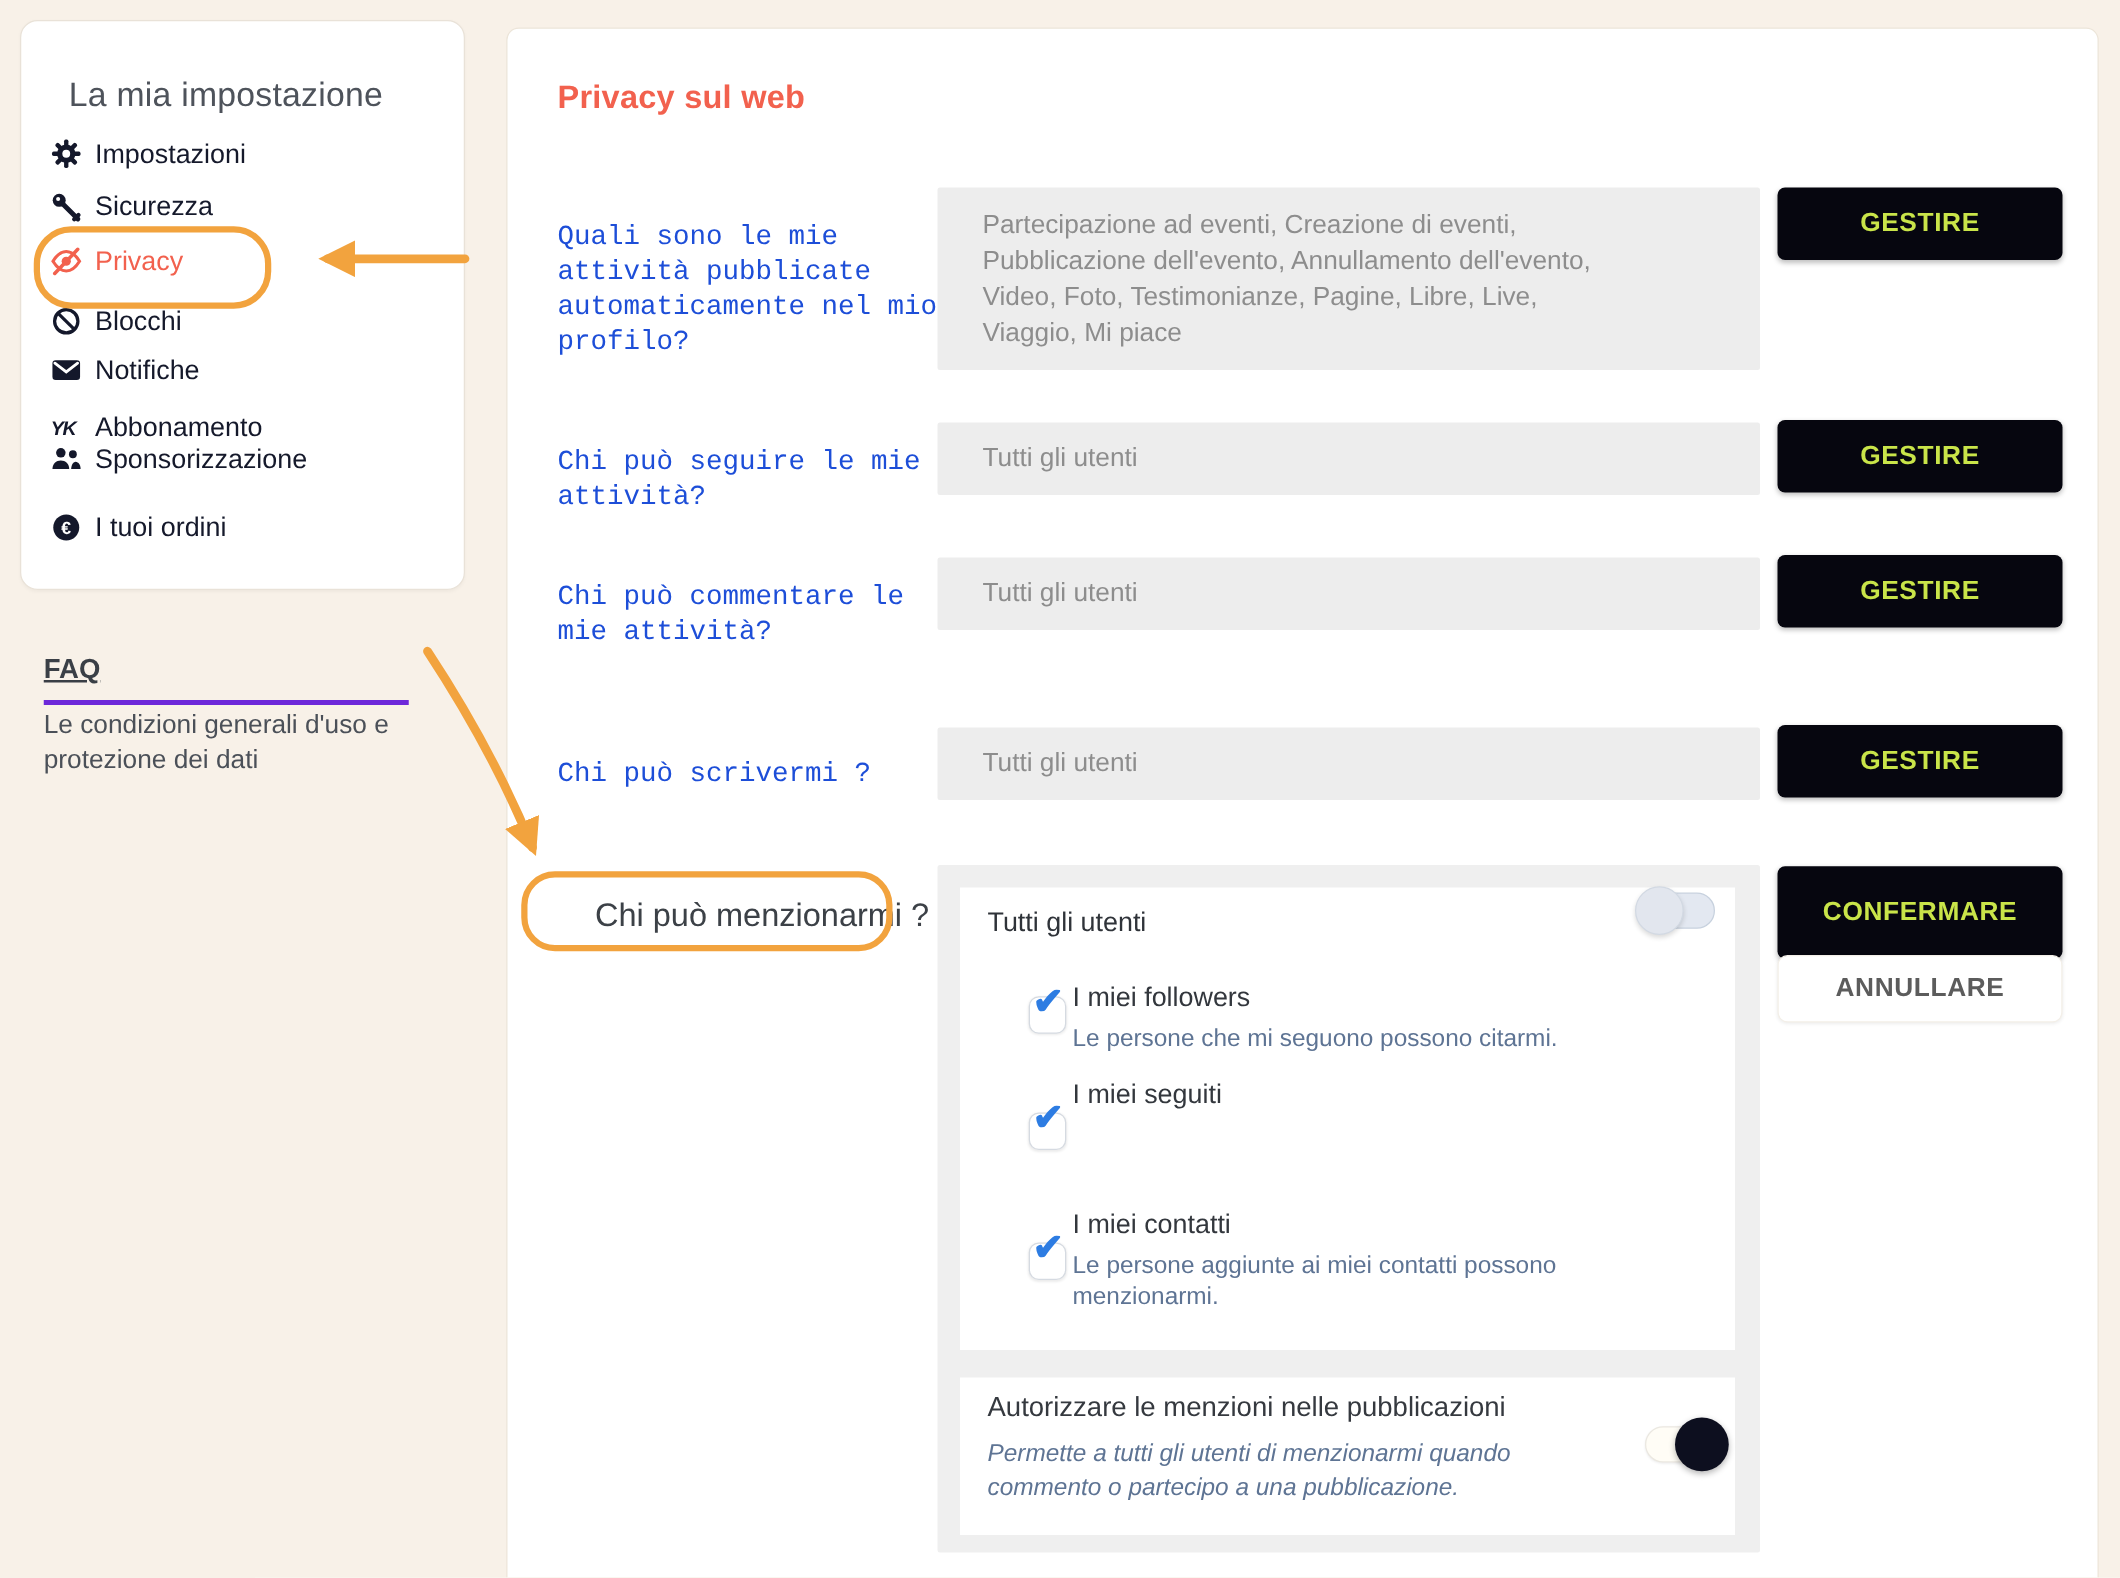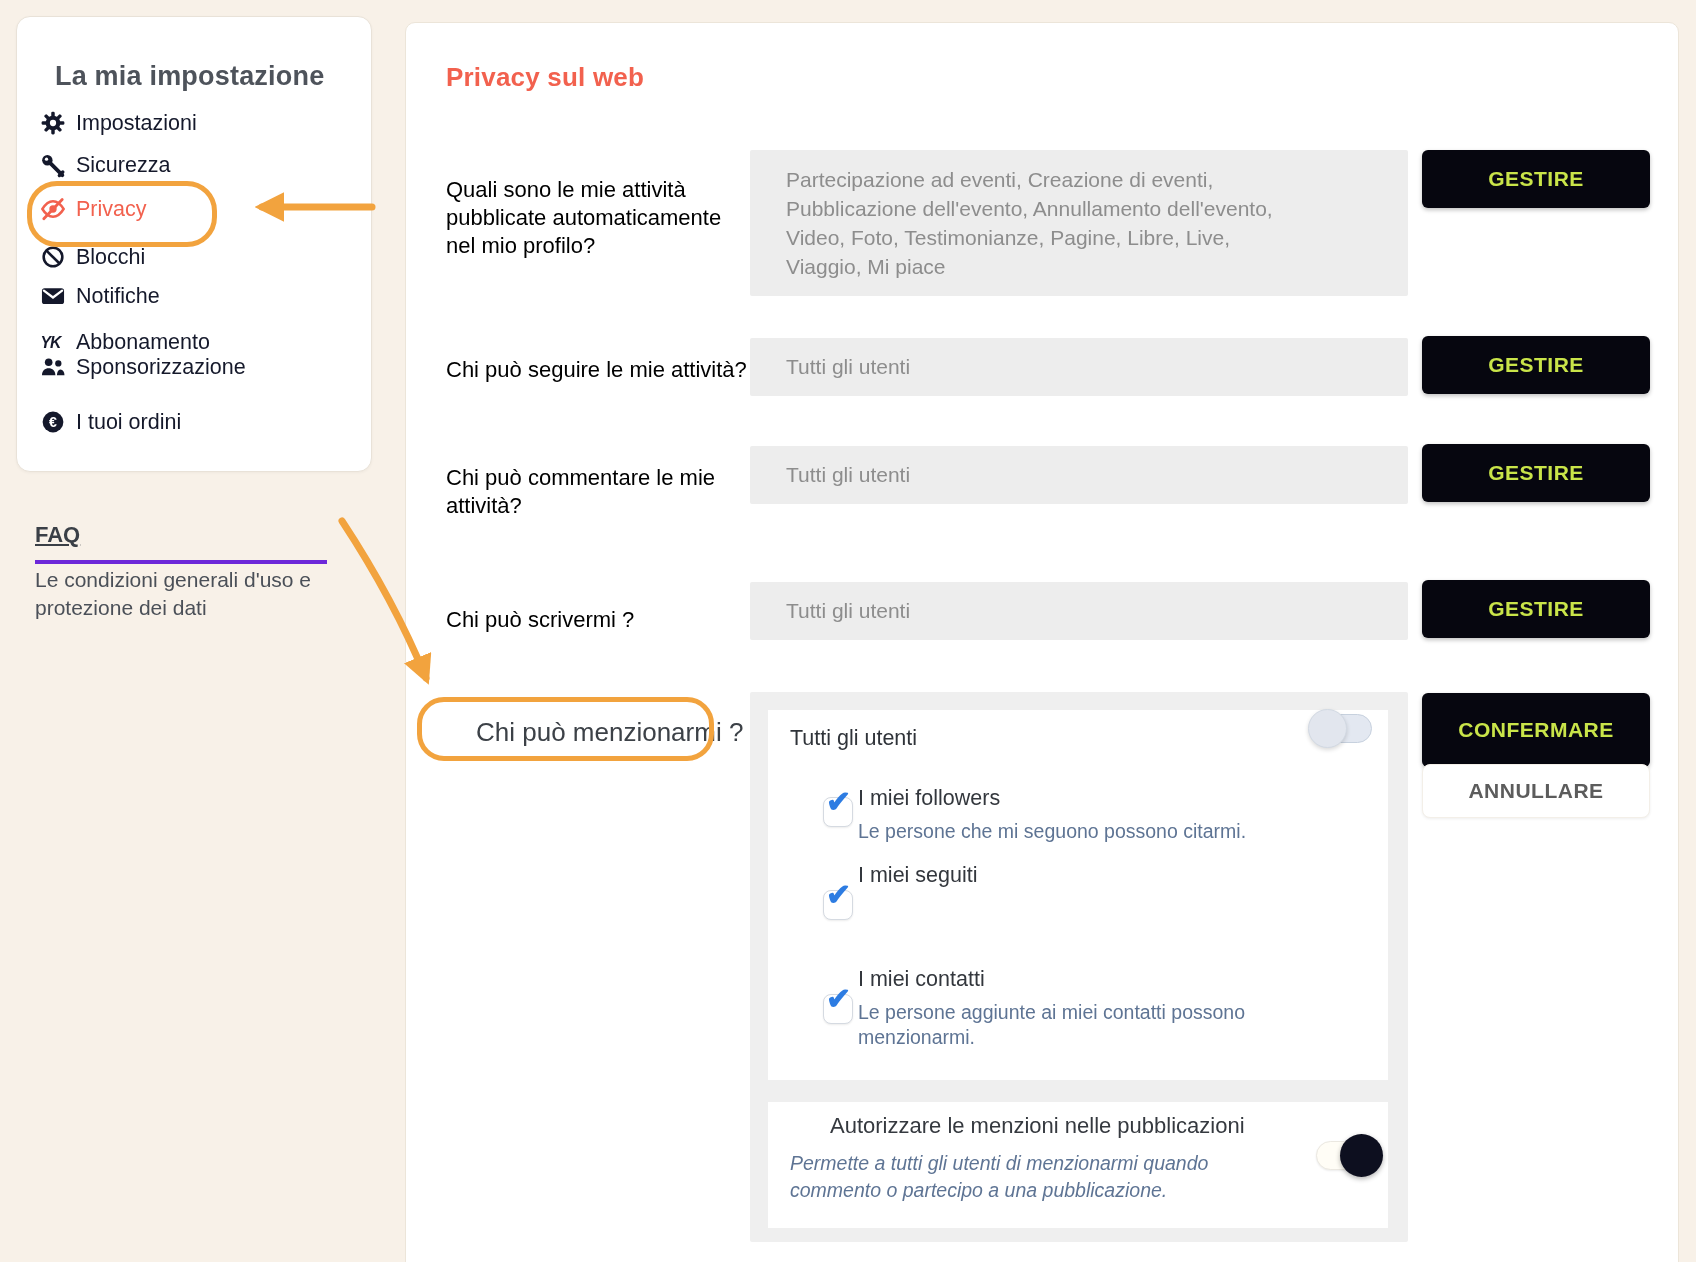--- a/index.html
+++ b/index.html
@@ -6,53 +6,53 @@
   .page{position:relative;width:1696px;height:1262px;background:#f8f1e8;
         font-family:"Liberation Sans",sans-serif;overflow:hidden;}
 
   
   .sidebar-card{position:absolute;left:16px;top:16px;width:354px;height:454px;
     background:#fff;border:1px solid #e9e2d8;border-radius:14px;box-shadow:0 1px 3px rgba(0,0,0,.04);}
   .main-card{position:absolute;left:405px;top:22px;width:1272px;height:1240px;
     background:#fff;border:1px solid #ece5d9;border-radius:10px 10px 0 0;}
 
   
-  .sb-title{position:absolute;left:38px;top:44px;font-size:27px;font-weight:bold;color:#4e535b;letter-spacing:.2px;}
+  .sb-title{position:absolute;left:38px;top:44px;font-size:27px;font-weight:normal;color:#4e535b;letter-spacing:.2px;}
   .sb-item{position:absolute;left:40px;display:flex;align-items:center;gap:10px;height:32px;cursor:pointer;}
   .sb-ico{width:26px;height:26px;display:inline-flex;align-items:flex-start;justify-content:center;flex:0 0 26px;}
   .sb-ico svg{width:26px;height:26px;display:block;}
   .sb-label{font-size:21.5px;color:#15192b;white-space:nowrap;}
   .sb-item.active .sb-label{color:#f2614e;}
 
   .faq-head{position:absolute;left:35px;top:522px;width:292px;border-bottom:4px solid #6d28d9;padding-bottom:12px;}
   .faq-head span{font-size:22px;font-weight:bold;color:#3a3f46;text-decoration:underline;}
   .faq-text{position:absolute;left:35px;top:566px;width:300px;font-size:21px;line-height:28px;color:#4b5058;cursor:pointer;}
 
   
   .main-title{position:absolute;left:446px;top:62px;font-size:26px;font-weight:bold;color:#f2614e;letter-spacing:.2px;}
-  .q-label{position:absolute;left:446px;width:310px;font-size:22px;color:#000000;line-height:28px;}
+  .q-label{position:absolute;left:446px;width:310px;font-size:22px;color:#1d4ed8;line-height:28px;font-family:Liberation Mono, monospace;}
   .v-box{position:absolute;left:750px;width:658px;background:#ededed;color:#8d8d8d;font-size:21px;
     border-radius:2px;box-sizing:border-box;padding:0 36px;display:flex;align-items:center;}
   .v-box .wrapline{max-width:525px;line-height:29px;}
   .btn-dark{position:absolute;left:1422px;width:228px;height:58px;background:#06060f;border:none;border-radius:6px;
     color:#c9e449;font-weight:bold;font-size:21px;font-family:"Liberation Sans",sans-serif;
     display:flex;align-items:center;justify-content:center;letter-spacing:.5px;cursor:pointer;box-shadow:0 2px 4px rgba(0,0,0,.25);}
   .btn-light{position:absolute;left:1422px;width:228px;background:#fff;border:1px solid #f3efe8;border-radius:8px;
     color:#5c5c5c;font-weight:bold;font-size:21px;font-family:"Liberation Sans",sans-serif;
     display:flex;align-items:center;justify-content:center;letter-spacing:.5px;cursor:pointer;box-shadow:0 1px 3px rgba(0,0,0,.07);}
 
   
   .mention-wrapper{position:absolute;left:750px;top:692px;width:658px;height:550px;background:#efefef;border-radius:2px;}
   .panel{position:absolute;background:#fff;}
   .panel-a{left:768px;top:710px;width:620px;height:370px;}
   .panel-b{left:768px;top:1102px;width:620px;height:126px;}
   .all-users{position:absolute;left:790px;top:726px;font-size:21.5px;color:#2f3339;}
   .opt-title{position:absolute;font-size:21.5px;color:#33373d;}
   .opt-desc{position:absolute;font-size:19.5px;color:#5e7494;line-height:25px;width:430px;}
-  .b-head{position:absolute;left:790px;top:1113px;font-size:22px;color:#35393f;margin-left:40px;}
+  .b-head{position:absolute;left:790px;top:1113px;font-size:22px;color:#35393f;}
   .b-desc{position:absolute;left:790px;top:1150px;font-size:19.5px;color:#5e7494;line-height:27px;width:470px;font-style:italic;}
 
   
   .cbx{position:absolute;width:28px;height:28px;background:#fff;border:1.5px solid #d5dae1;border-radius:8px;
     box-shadow:0 1px 2px rgba(0,0,0,.08);cursor:pointer;}
   .cbx .check{position:absolute;top:-11px;left:2px;font-size:30px;font-weight:bold;color:#2d7ce2;line-height:1;}
 
   
   .toggle{position:absolute;cursor:pointer;}
   .t-pill{width:60px;height:29px;border-radius:15px;box-sizing:border-box;}

